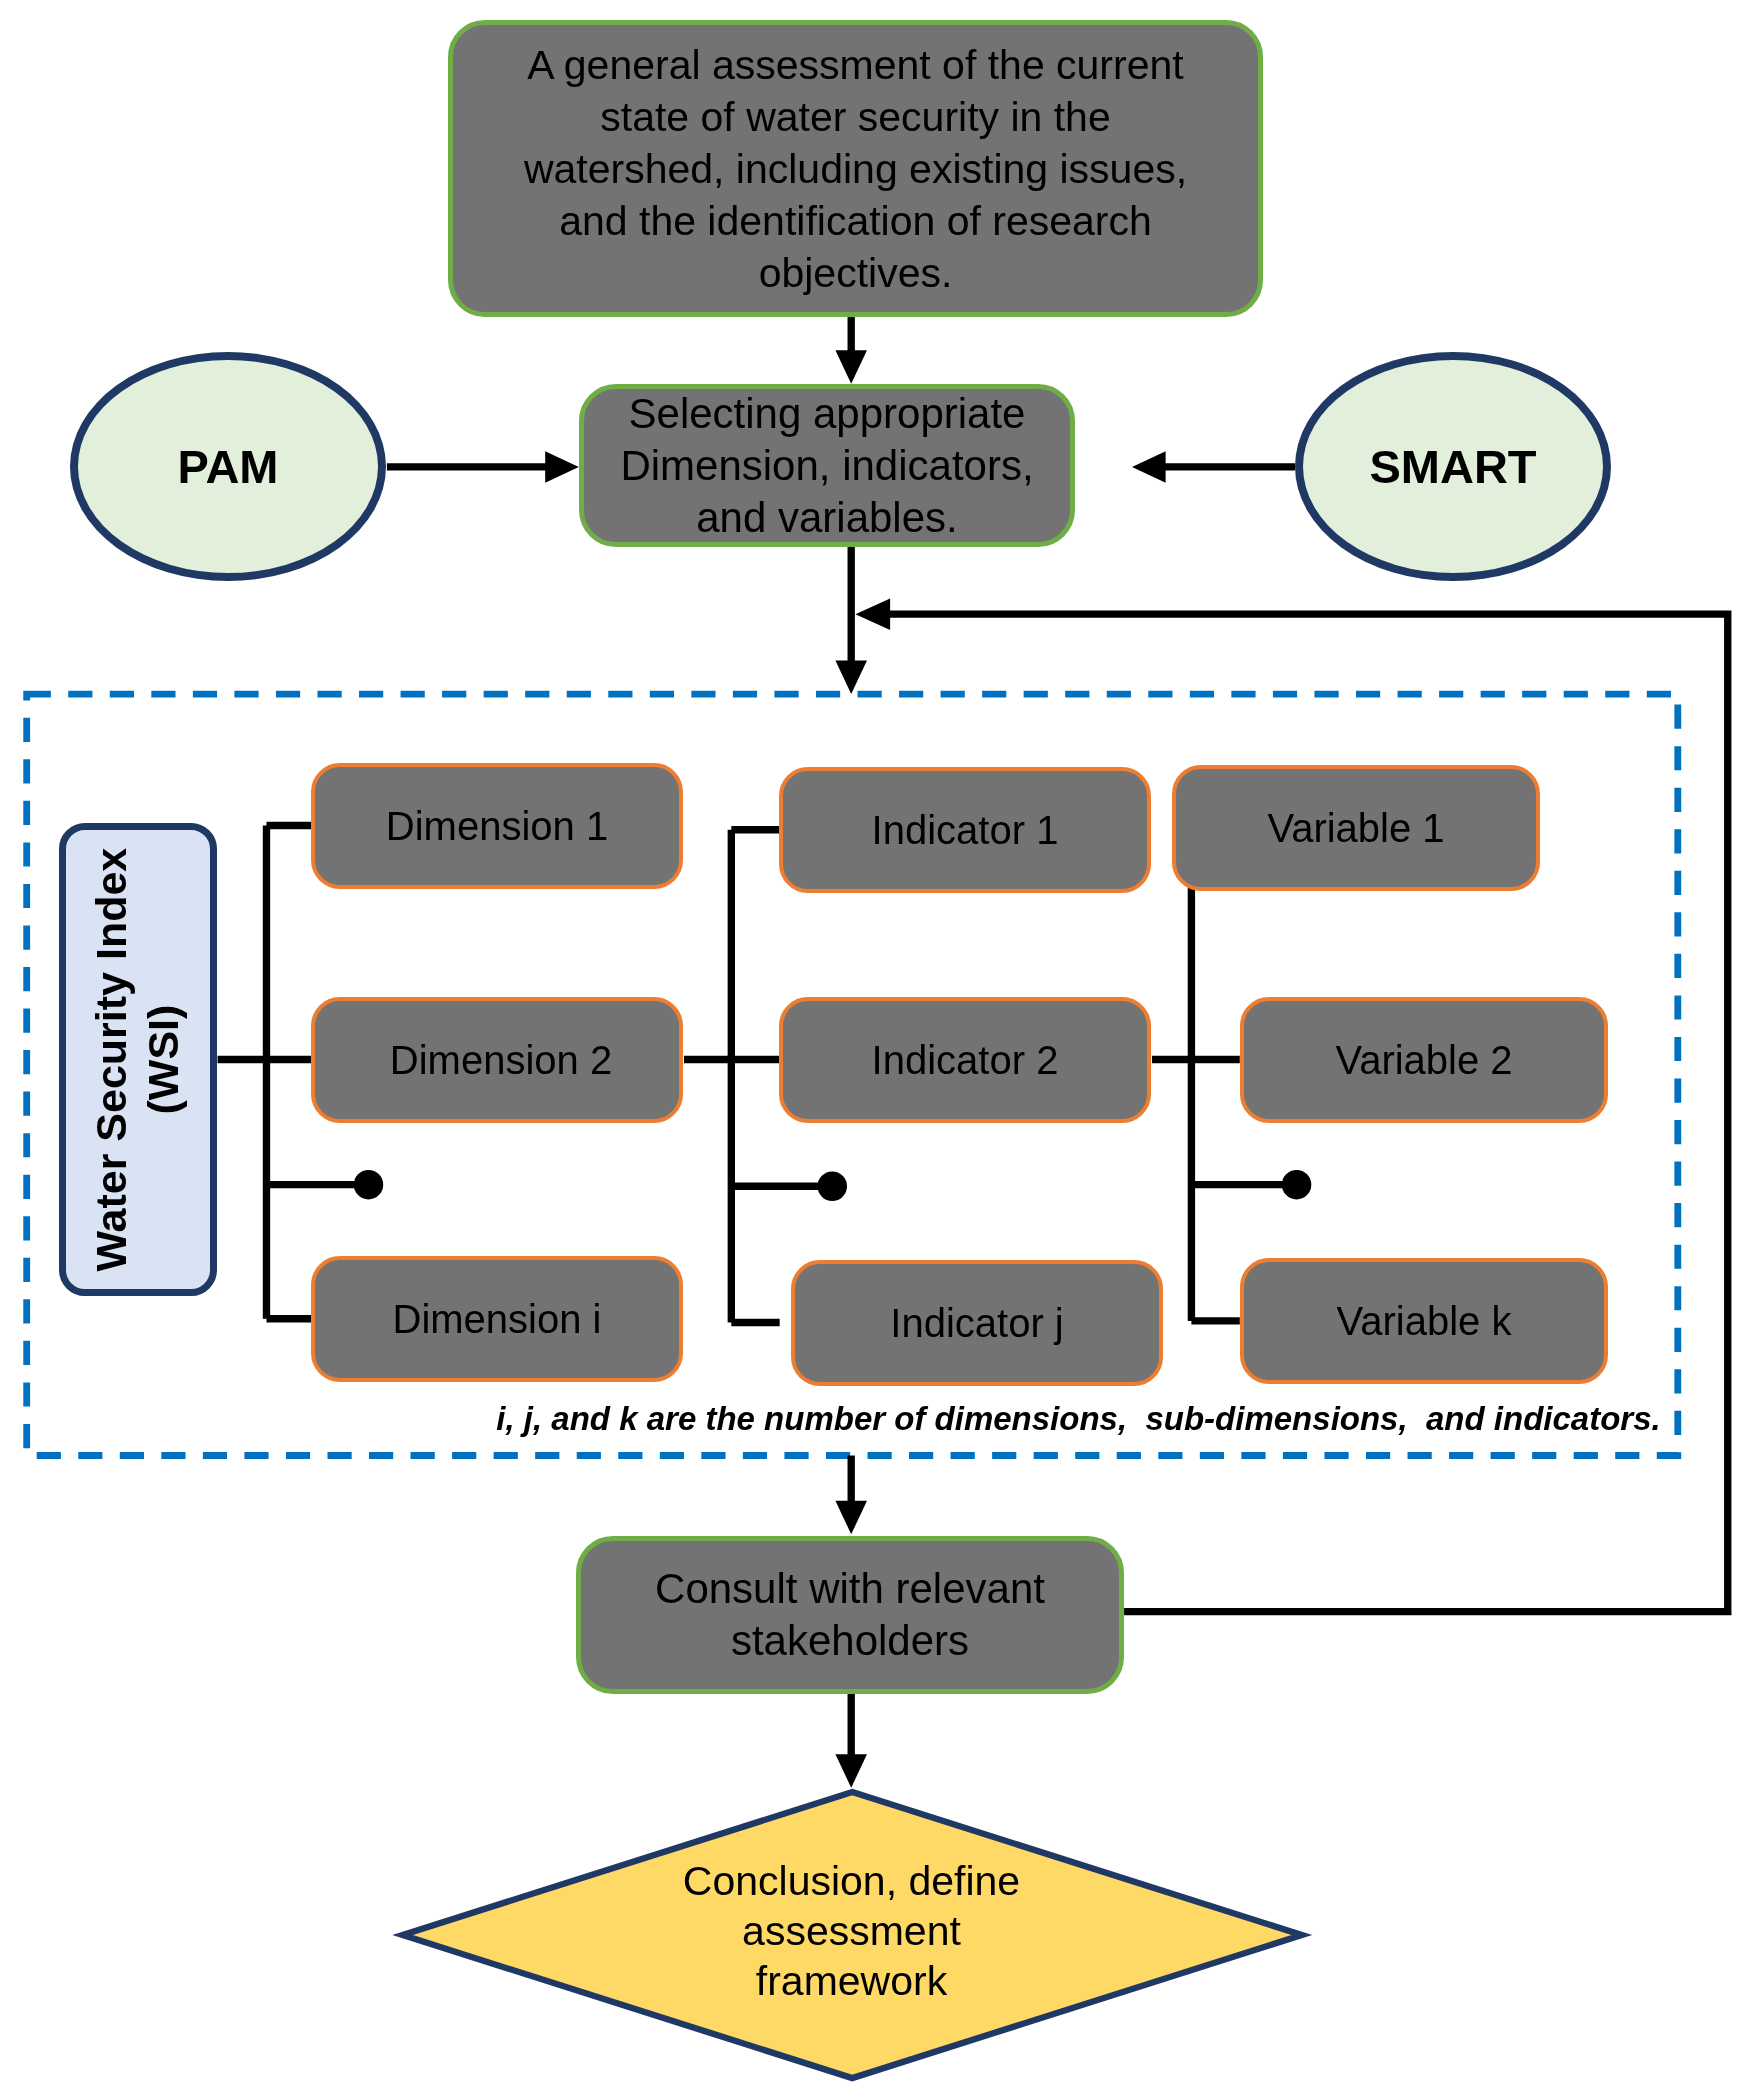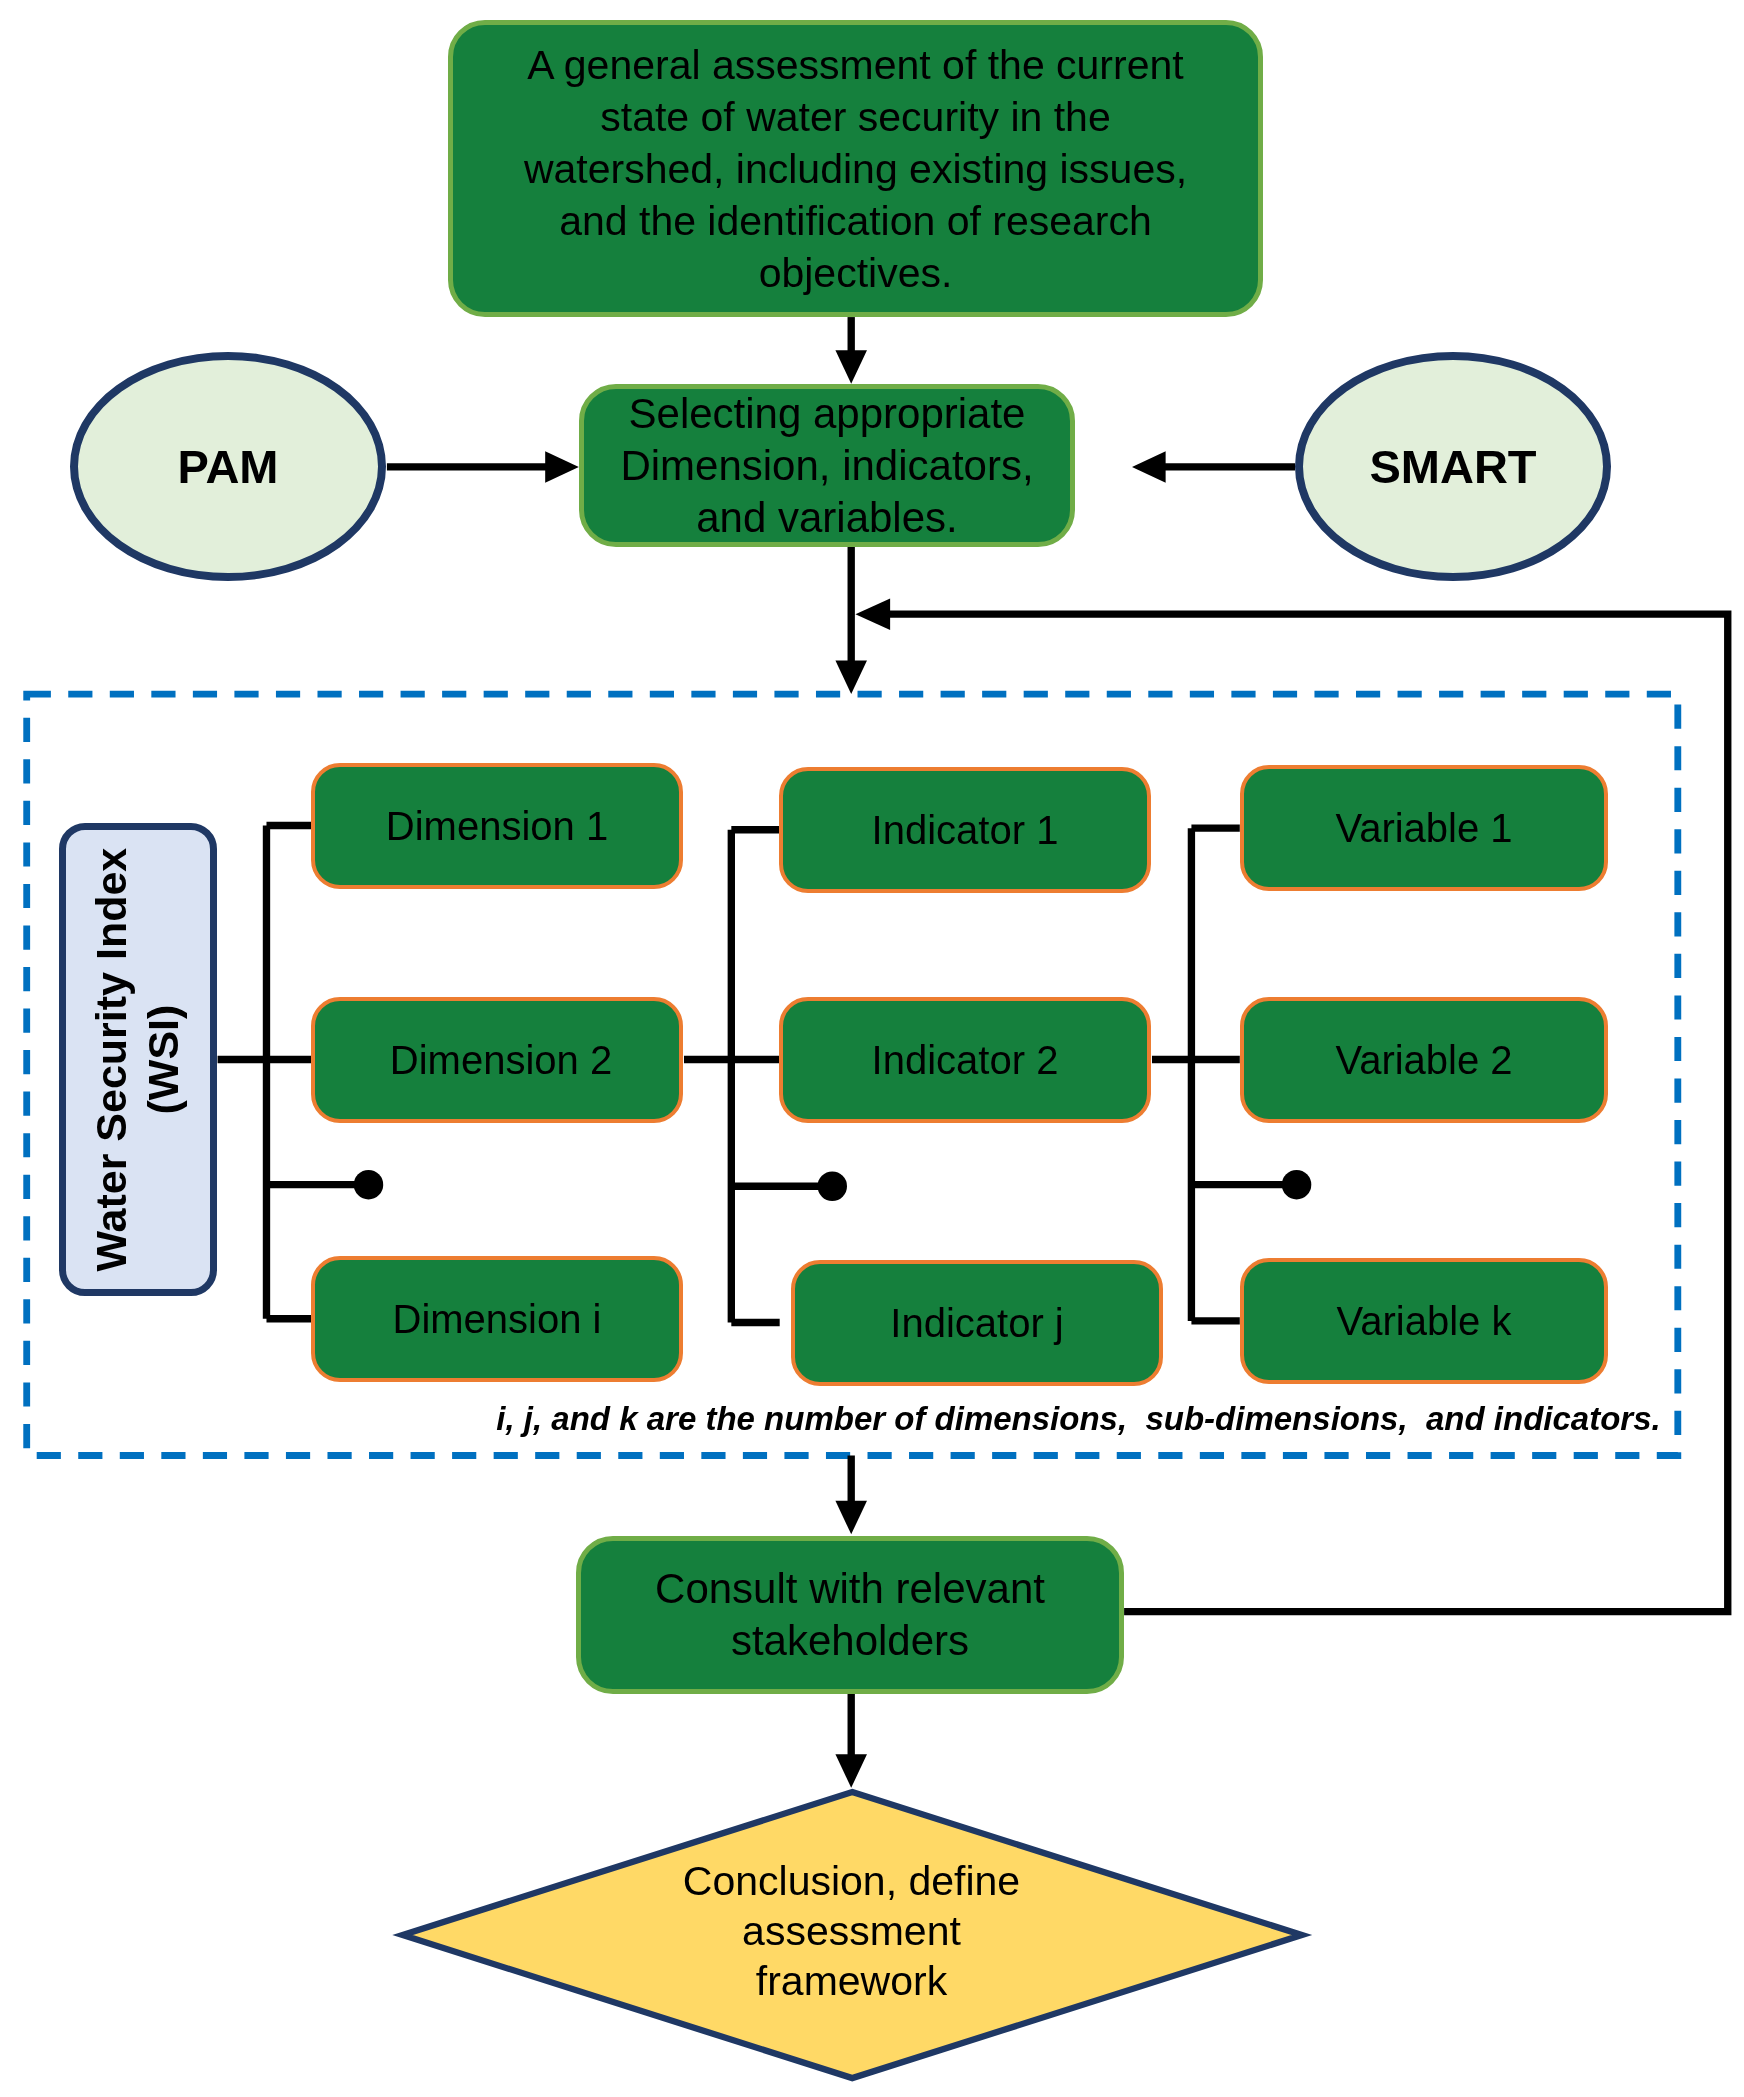--- a/index.html
+++ b/index.html
@@ -21,21 +21,21 @@
     overflow:hidden;
   }
   svg.layer{position:absolute;left:0;top:0;pointer-events:none;}
   .ln{stroke:var(--c-line);stroke-width:14;fill:none;}
   .hd{fill:var(--c-line);stroke:none;}
   .dot{fill:var(--c-line);stroke:none;}
   .dashed-rect{fill:none;stroke:var(--c-dash_blue);stroke-width:13;stroke-dasharray:46 33;}
   .dia{fill:var(--c-diamond_fill);stroke:var(--c-navy);stroke-width:12;}
 
   .node{position:absolute;display:flex;align-items:center;justify-content:center;
-        text-align:center;box-sizing:border-box;background:#15803d;}
+        text-align:center;box-sizing:border-box;background:#737373;}
   .green-box{border:5.8px solid var(--c-green);border-radius:37px;}
   .orange-box{border:4.2px solid var(--c-orange);border-radius:29px;font-size:40px;}
   .ellipse{border:8px solid var(--c-navy);border-radius:50%;
            background:var(--c-ellipse_fill);font-size:47px;font-weight:bold;}
   .wsi{border:7.4px solid var(--c-navy);border-radius:26px;background:var(--c-wsi_fill);}
   .wsi-text{transform:rotate(-90deg);white-space:nowrap;font-size:43px;font-weight:bold;
             line-height:1.2;text-align:center;}
   .big-text{font-size:41px;line-height:52px;}
   .mid-text{font-size:42px;line-height:52px;}
   .note{position:absolute;left:421px;top:1400px;width:1315px;text-align:center;
@@ -166,21 +166,21 @@
   <div class="node orange-box" style="left:779px;top:767px;width:372px;height:126px;">
     <span>Indicator 1</span>
   </div>
   <div class="node orange-box" style="left:779px;top:997px;width:372px;height:126px;">
     <span>Indicator 2</span>
   </div>
   <div class="node orange-box" style="left:779px;top:1260px;width:372px;height:126px;margin-left:12px;">
     <span>Indicator j</span>
   </div>
 
-  <div class="node orange-box" style="left:1240px;top:765px;width:368px;height:126px;">
+  <div class="node orange-box" style="left:1172px;top:765px;width:368px;height:126px;">
     <span>Variable 1</span>
   </div>
   <div class="node orange-box" style="left:1240px;top:997px;width:368px;height:126px;">
     <span>Variable 2</span>
   </div>
   <div class="node orange-box" style="left:1240px;top:1258px;width:368px;height:126px;">
     <span>Variable k</span>
   </div>
 
   <div class="note">i, j, and k are the number of dimensions,  sub-dimensions,  and indicators.</div>

